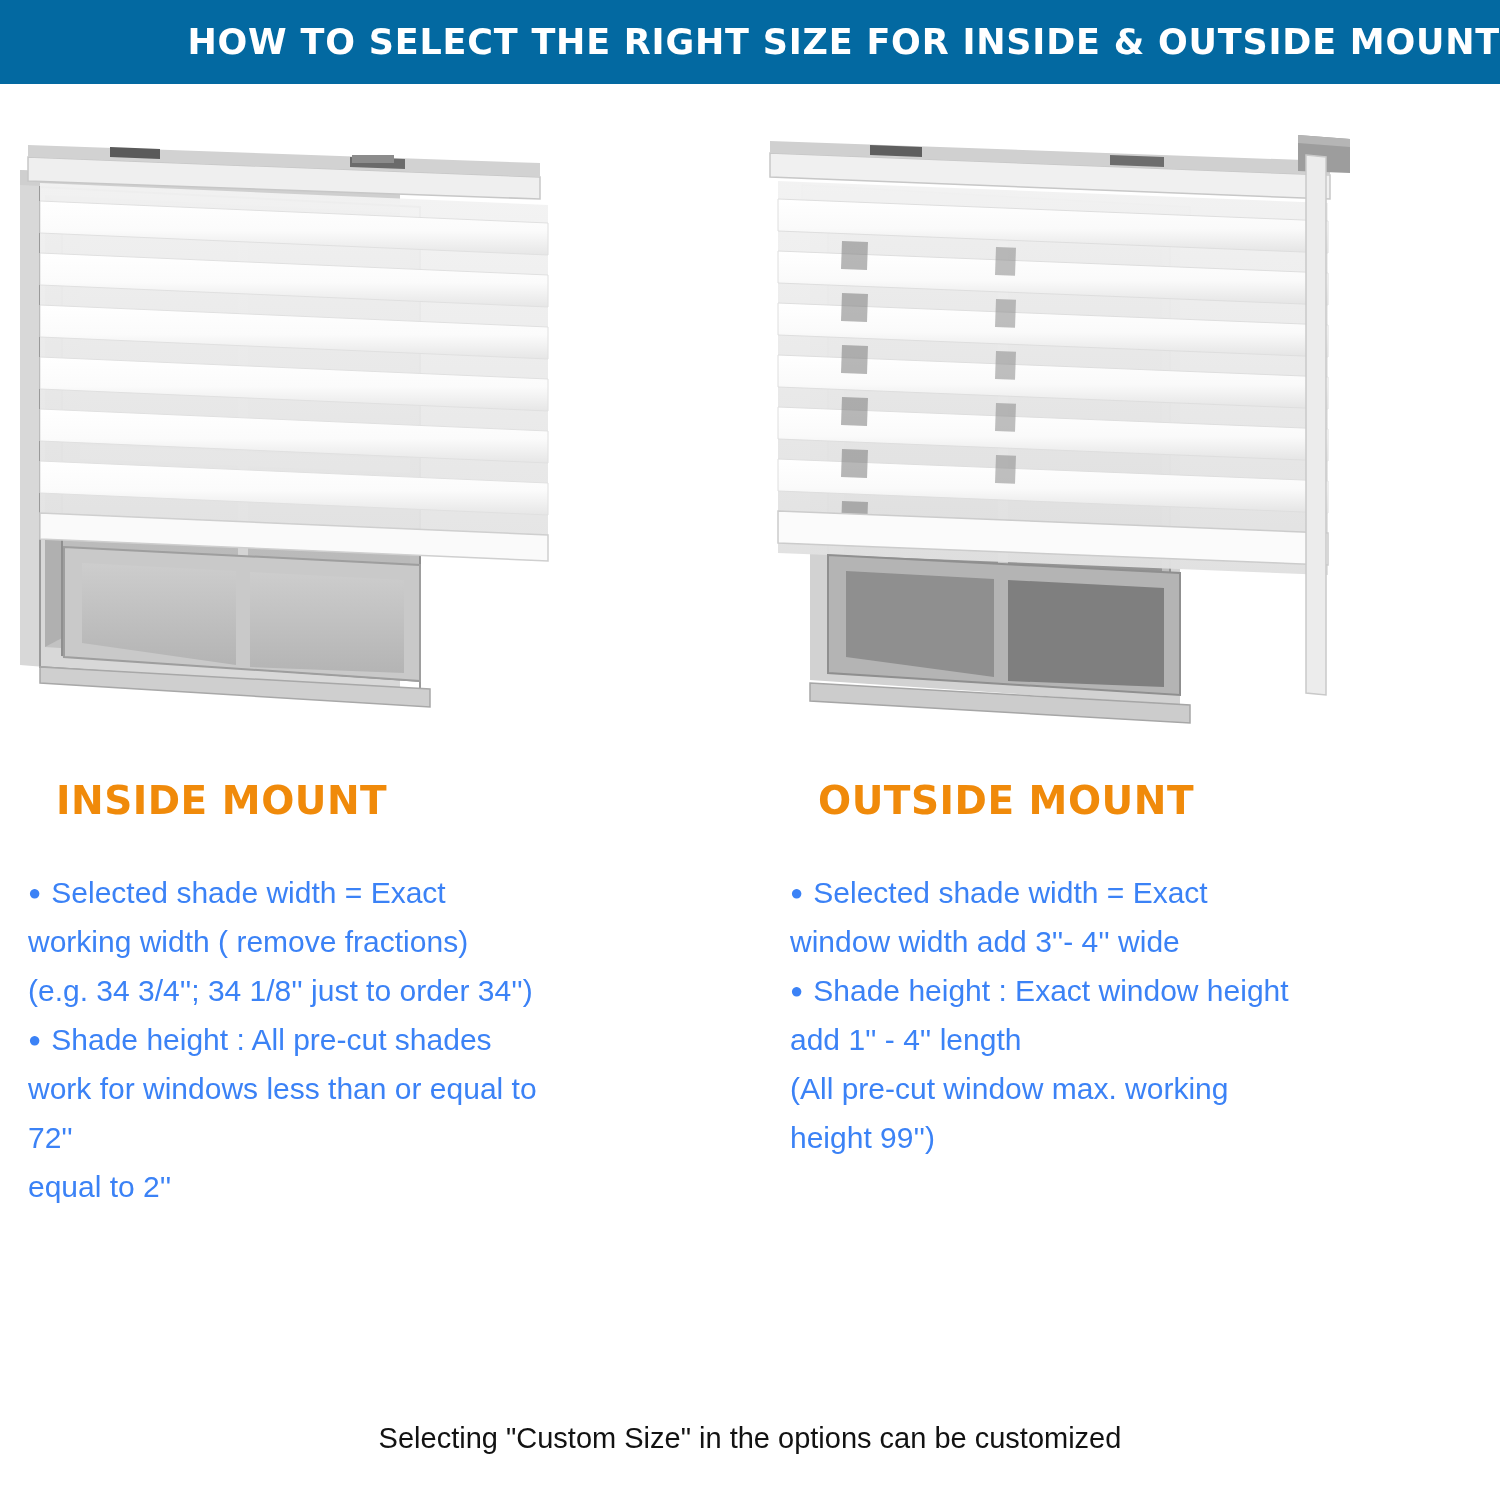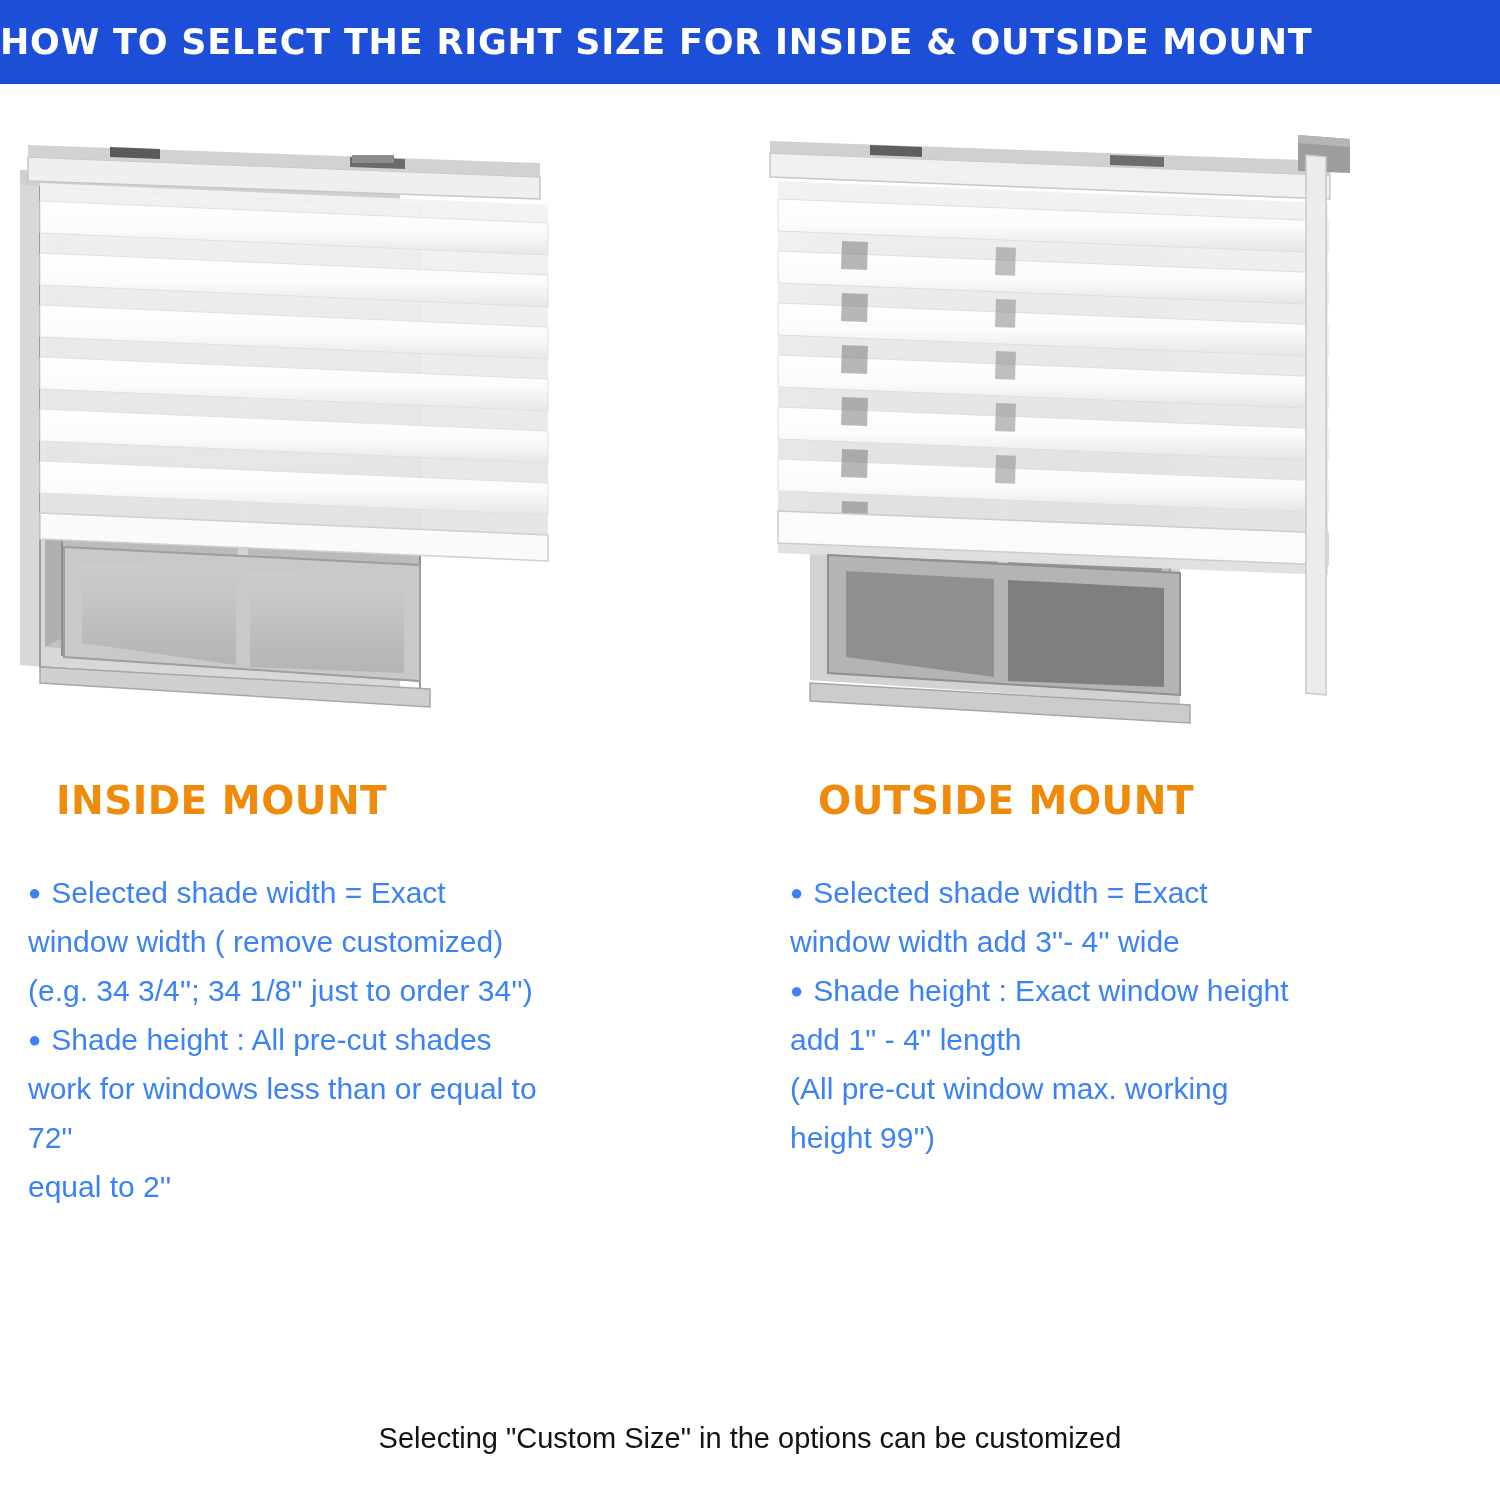--- a/index.html
+++ b/index.html
@@ -19,24 +19,24 @@
     height: 1487px;
   }
 
   
   .header-banner {
     position: absolute;
     top: 0;
     left: 0;
     width: 1500px;
     height: 84px;
-    background: #1d4ed8;
+    background: #0369a1;
     display: flex;
     align-items: center;
-    justify-content: flex-start;
+    justify-content: flex-end;
   }
   .header-title {
     color: #ffffff;
     font-size: 35px;
     font-weight: bold;
     letter-spacing: 0.8px;
     text-align: center;
     white-space: nowrap;
     font-family: "DejaVu Sans", sans-serif;
   }
@@ -252,21 +252,21 @@
         <polygon points="556,60 576,62 576,600 556,598" fill="#ececec" stroke="#c9c9c9" stroke-width="1.5"></polygon>
       </svg>
     </div>
   </div>
 
   <div class="col-heading left">INSIDE MOUNT</div>
   <div class="col-heading right">OUTSIDE MOUNT</div>
 
   <div class="col-body left">
     <span class="bullet-item"><span class="dot">●</span><span>Selected shade width = Exact</span></span>
-    <span class="plain-item"><span>window width ( remove customized)</span></span>
+    <span class="plain-item"><span>working width ( remove fractions)</span></span>
     <span class="plain-item"><span>(e.g. 34 3/4''; 34 1/8'' just to order 34'')</span></span>
     <span class="bullet-item"><span class="dot">●</span><span>Shade height : All pre-cut shades</span></span>
     <span class="plain-item"><span>work for windows less than or equal to</span></span>
     <span class="plain-item"><span>72''</span></span>
     <span class="plain-item"><span>equal to 2''</span></span>
   </div>
 
   <div class="col-body right">
     <span class="bullet-item"><span class="dot">●</span><span>Selected shade width = Exact</span></span>
     <span class="plain-item"><span>window width add 3''- 4'' wide</span></span>

